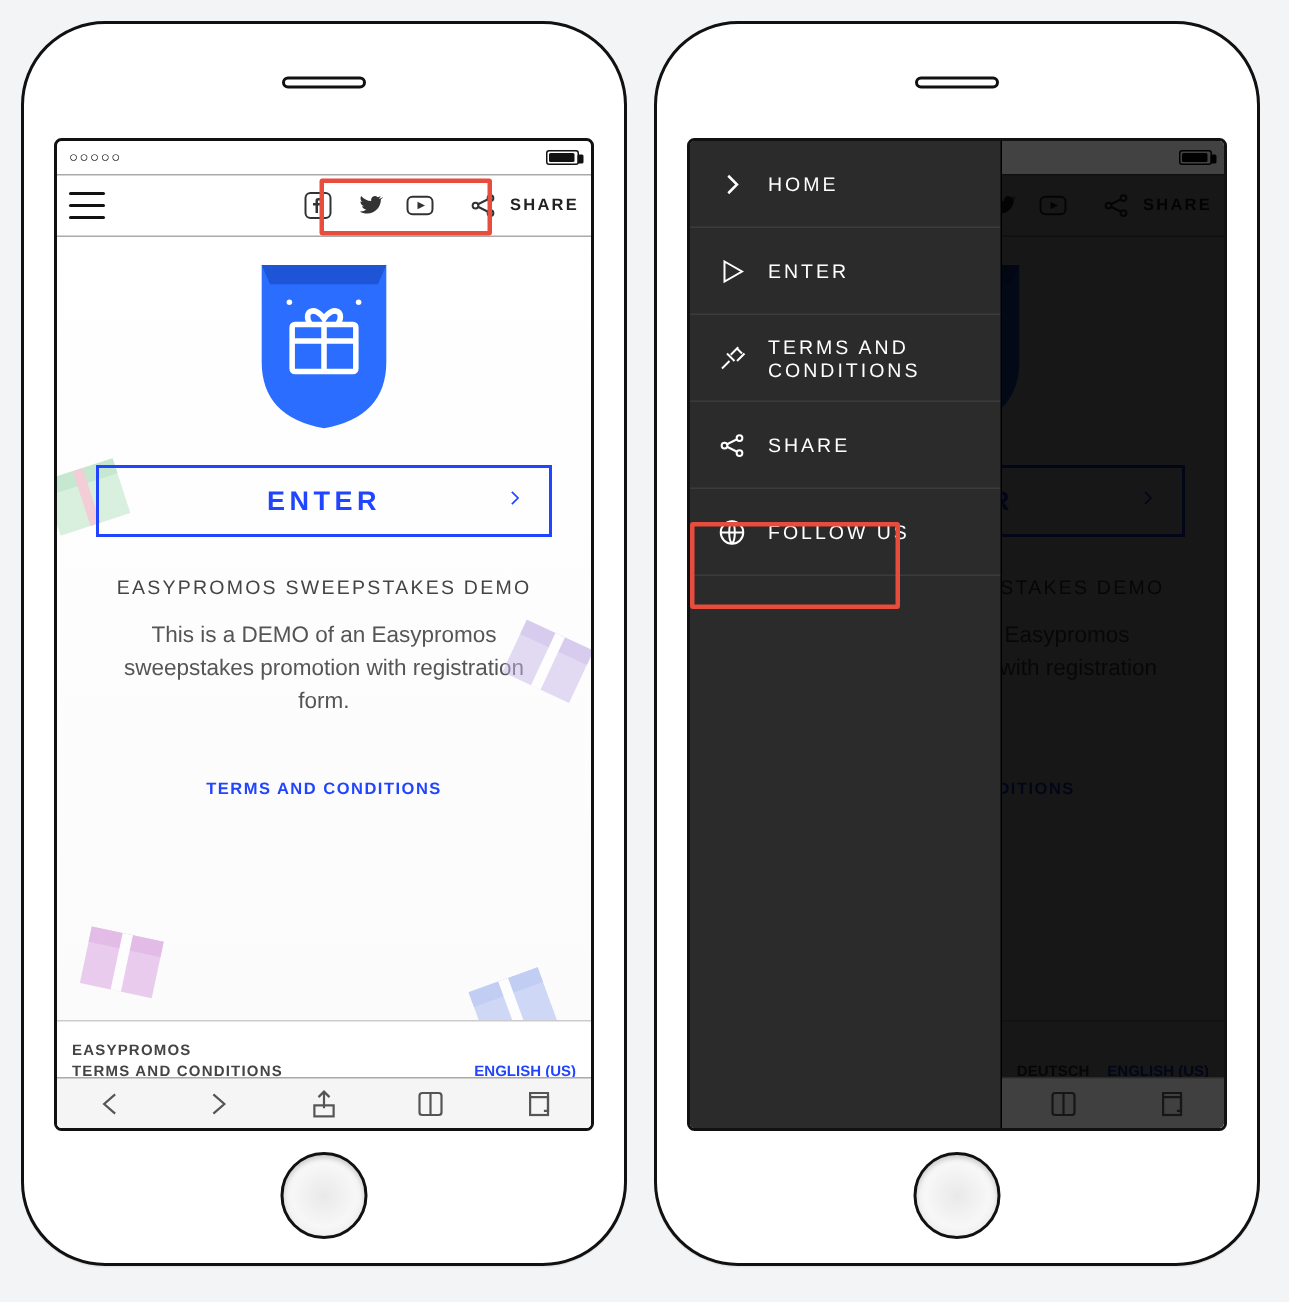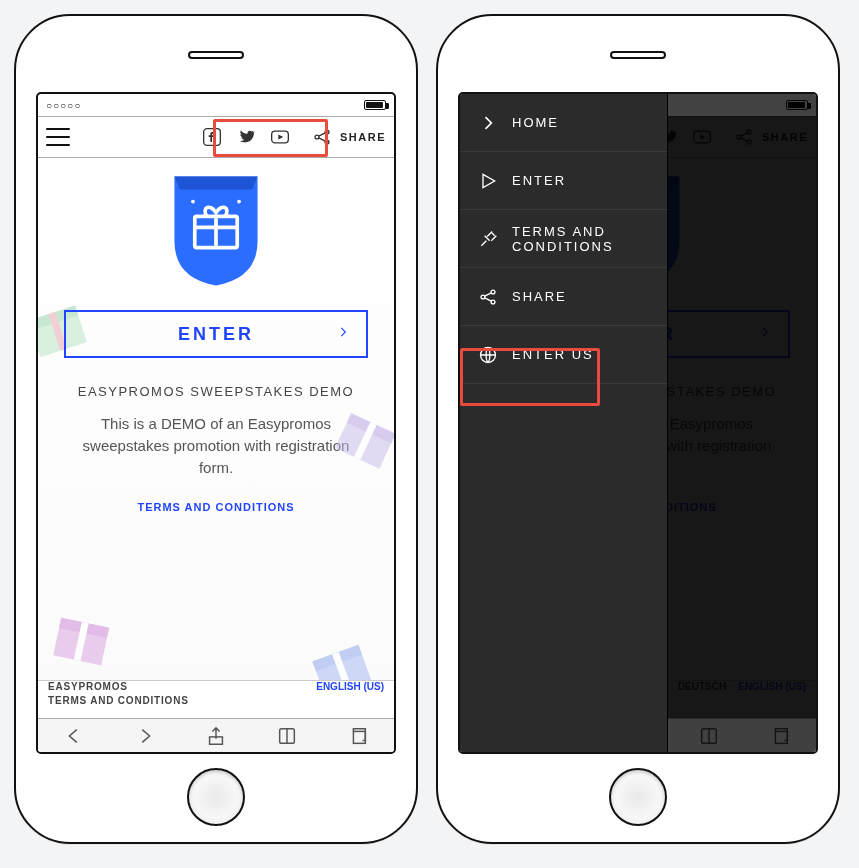--- a/index.html
+++ b/index.html
@@ -24,24 +24,24 @@
   .ic{width:20px;height:20px;display:flex;align-items:center;justify-content:center;color:#333}
   .ic svg{width:100%;height:100%}
   .highlight{position:absolute;border:3px solid #e74c3c;pointer-events:none;border-radius:2px}
 
   .content{position:absolute;top:64px;left:0;right:0;bottom:64px;overflow:hidden;background:linear-gradient(180deg,#fff,#fbfbfb)}
   .content-inner{padding:14px 26px 0;text-align:center}
   .pocket{width:110px;height:120px;margin:0 auto 18px;position:relative}
   .enter-btn{border:2px solid #2145ff;color:#2145ff;height:48px;display:flex;align-items:center;justify-content:center;font-size:18px;font-weight:700;letter-spacing:3px;position:relative;cursor:pointer;margin-bottom:26px}
   .enter-btn .chev{position:absolute;right:16px}
   h2.title{font-size:13px;font-weight:400;letter-spacing:1.5px;color:#444;margin-bottom:14px;font-family:"Arial Narrow",Arial,sans-serif;font-stretch:condensed}
-  .desc{font-size:15px;color:#555;line-height:1.45;margin-bottom:19px}
+  .desc{font-size:15px;color:#555;line-height:1.45;margin-bottom:38px}
   .tnc-link{color:#2145ff;font-size:11px;letter-spacing:1px;font-weight:600}
 
-  .footer{position:absolute;left:0;right:0;bottom:32px;height:40px;border-top:1px solid #ccc;display:flex;align-items:flex-start;justify-content:space-between;padding:0 10px;font-size:10px;color:#444;background:#fff}
+  .footer{position:absolute;left:0;right:0;bottom:32px;height:40px;border-top:1px solid #ccc;display:flex;align-items:flex-end;justify-content:space-between;padding:0 10px;font-size:10px;color:#444;background:#fff}
   .footer .fl{display:flex;flex-direction:column;gap:3px;font-weight:600;letter-spacing:.8px;font-family:"Arial Narrow",Arial,sans-serif;font-stretch:condensed}
   .footer .fr{display:flex;gap:12px;align-items:center;color:#2145ff;font-weight:700}
   .footer .fr .de{color:#444}
 
   .browserbar{position:absolute;left:0;right:0;bottom:0;height:34px;border-top:1px solid #aaa;display:flex;align-items:center;justify-content:space-around;background:#f5f5f5}
   .browserbar .bic{color:#555;width:22px;height:22px}
 
   
   .overlay{position:absolute;inset:0;background:rgba(0,0,0,.74);}
   .sidemenu{position:absolute;top:0;left:0;bottom:0;width:208px;background:#2b2b2b;border-right:1px solid #000}
@@ -347,20 +347,20 @@
       <div class="menu-item">
         <div class="mic"><svg viewBox="0 0 24 24">
               <use href="#i-share"></use>
             </svg></div>
         <span>SHARE</span>
       </div>
       <div class="menu-item">
         <div class="mic"><svg viewBox="0 0 24 24">
               <use href="#i-globe"></use>
             </svg></div>
-        <span>ENTER US</span>
+        <span>FOLLOW US</span>
       </div>
     </div>
     <div class="highlight" style="top:254px;left:0;width:140px;height:58px;filter:none"></div>
 
   </div>
   <div class="home-btn"></div>
 </div>
 
 </body></html>

